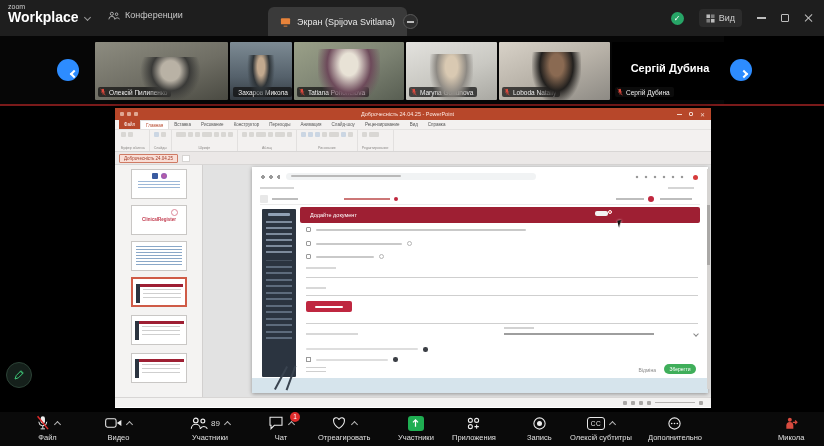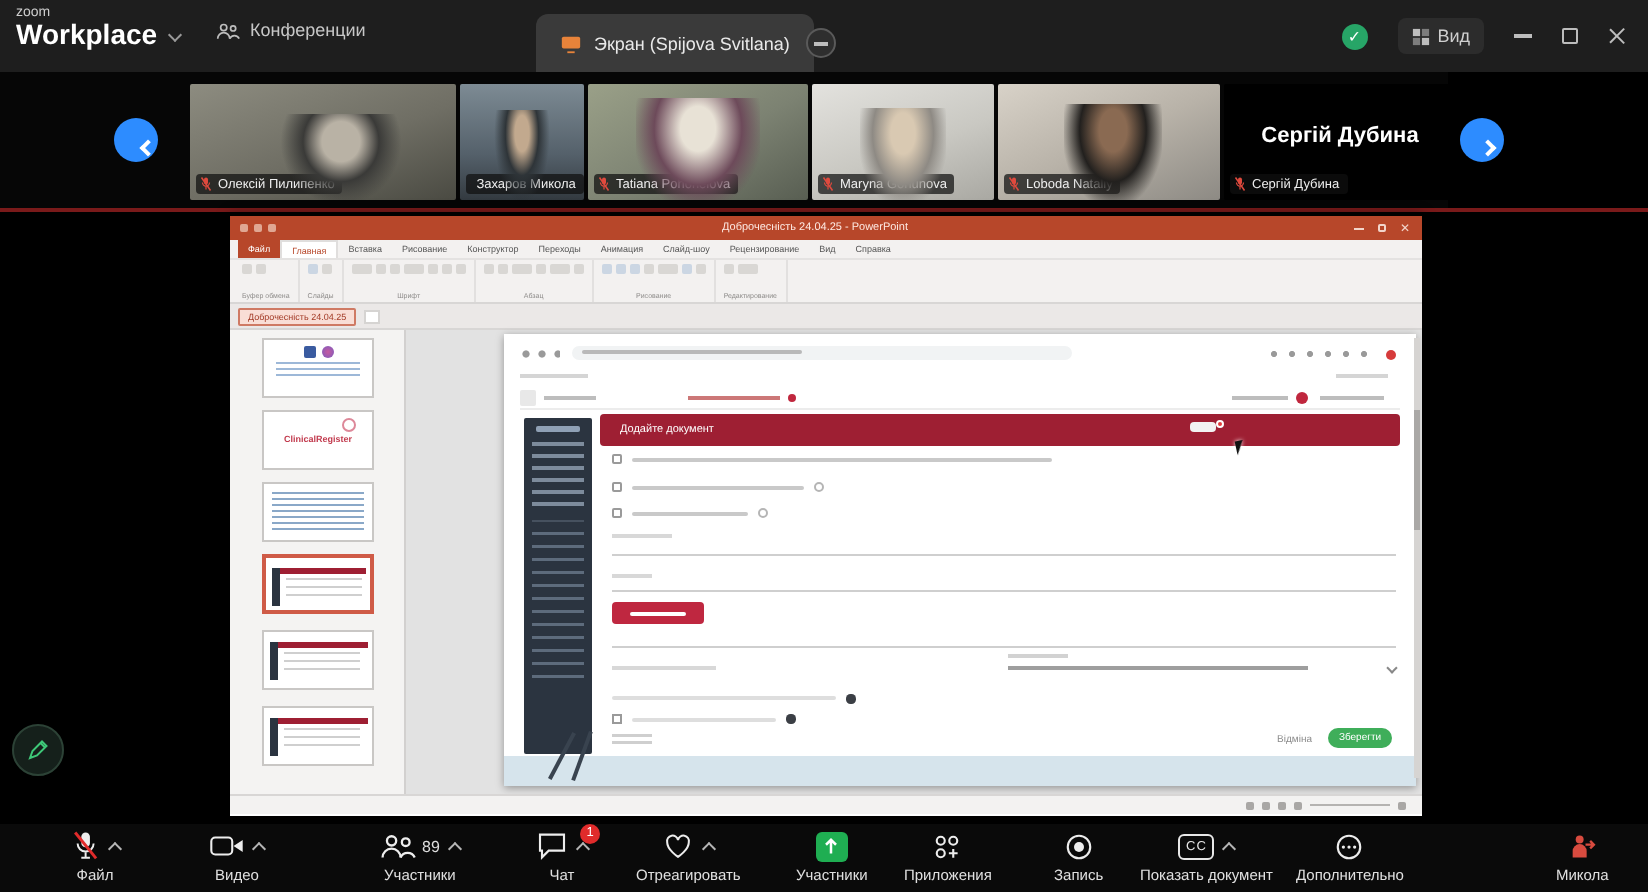--- a/index.html
+++ b/index.html
@@ -601,21 +601,21 @@
           </svg>
       </div>
       <span class="tlabel">Запись</span>
     </div>
 
     <div class="titem" style="left:570px">
       <div class="irow">
         <span class="ccbox">CC</span>
         <span class="upchev"></span>
       </div>
-      <span class="tlabel">Показать документ</span>
+      <span class="tlabel">Олексій субтитры</span>
     </div>
 
     <div class="titem" style="left:648px">
       <div class="irow">
         <svg width="15" height="15" viewBox="0 0 24 24">
             <circle cx="12" cy="12" r="9" fill="none" stroke="#ededed" stroke-width="1.7"></circle>
             <circle cx="7.5" cy="12" r="1.3" fill="#ededed"></circle>
             <circle cx="12" cy="12" r="1.3" fill="#ededed"></circle>
             <circle cx="16.5" cy="12" r="1.3" fill="#ededed"></circle>
           </svg>

